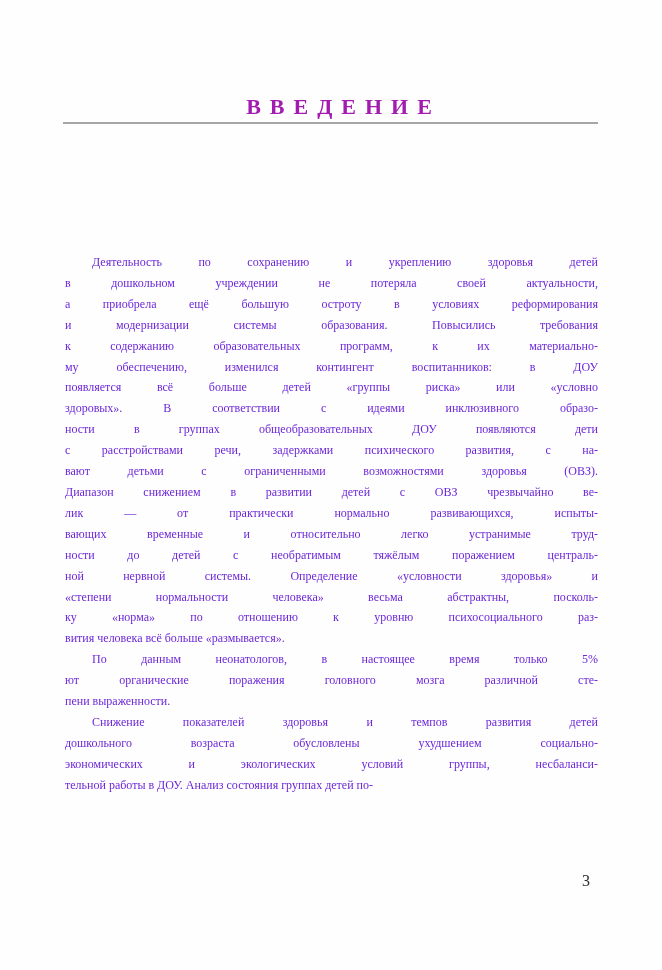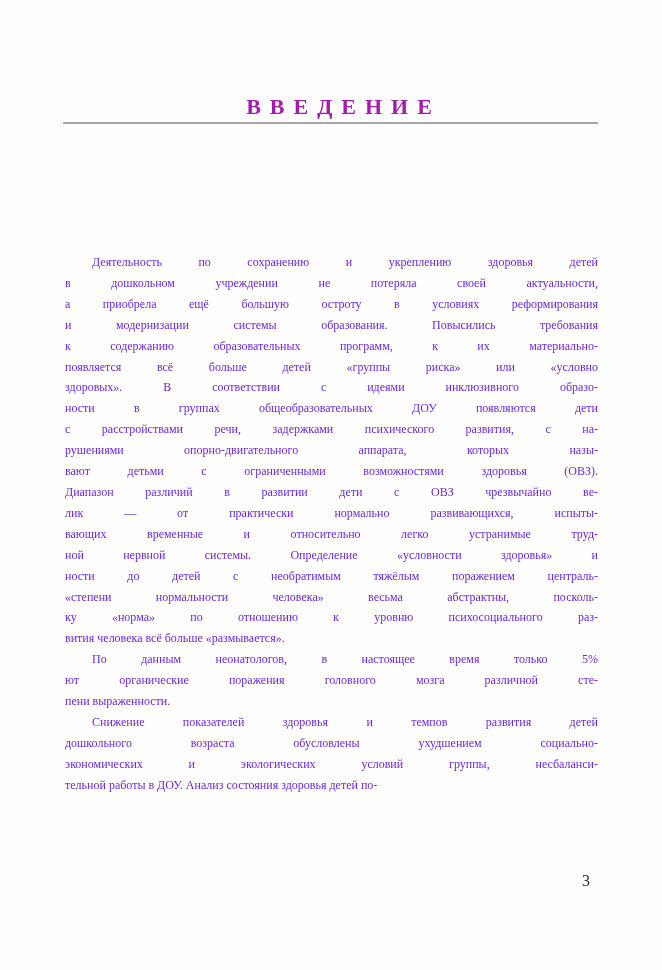--- a/index.html
+++ b/index.html
@@ -72,36 +72,36 @@
 
 <div class="page">
   <h1 class="title">ВВЕДЕНИЕ</h1>
   <div class="rule"></div>
   <div class="body-text">
       <div class="line first">Деятельность по сохранению и укреплению здоровья детей</div>
       <div class="line">в дошкольном учреждении не потеряла своей актуальности,</div>
       <div class="line">а приобрела ещё большую остроту в условиях реформирования</div>
       <div class="line">и модернизации системы образования. Повысились требования</div>
       <div class="line">к содержанию образовательных программ, к их материально-</div>
+      <div class="line">му обеспечению, изменился контингент воспитанников: в ДОУ</div>
       <div class="line">появляется всё больше детей «группы риска» или «условно</div>
       <div class="line">здоровых». В соответствии с идеями инклюзивного образо-</div>
       <div class="line">ности в группах общеобразовательных ДОУ появляются дети</div>
       <div class="line">с расстройствами речи, задержками психического развития, с на-</div>
-      <div class="line">рушениями опорно-двигательного аппарата, которых назы-</div>
       <div class="line">вают детьми с ограниченными возможностями здоровья (ОВЗ).</div>
-      <div class="line">Диапазон различий в развитии дети с ОВЗ чрезвычайно ве-</div>
+      <div class="line">Диапазон снижением в развитии детей с ОВЗ чрезвычайно ве-</div>
       <div class="line">лик — от практически нормально развивающихся, испыты-</div>
       <div class="line">вающих временные и относительно легко устранимые труд-</div>
+      <div class="line">ности до детей с необратимым тяжёлым поражением централь-</div>
       <div class="line">ной нервной системы. Определение «условности здоровья» и</div>
-      <div class="line">ности до детей с необратимым тяжёлым поражением централь-</div>
       <div class="line">«степени нормальности человека» весьма абстрактны, посколь-</div>
       <div class="line">ку «норма» по отношению к уровню психосоциального раз-</div>
       <div class="line last">вития человека всё больше «размывается».</div>
       <div class="line first">По данным неонатологов, в настоящее время только 5%</div>
       <div class="line">ют органические поражения головного мозга различной сте-</div>
       <div class="line last">пени выраженности.</div>
       <div class="line first">Снижение показателей здоровья и темпов развития детей</div>
       <div class="line">дошкольного возраста обусловлены ухудшением социально-</div>
       <div class="line">экономических и экологических условий группы, несбаланси-</div>
-      <div class="line last">тельной работы в ДОУ. Анализ состояния здоровья детей по-</div>
+      <div class="line last">тельной работы в ДОУ. Анализ состояния группах детей по-</div>
     </div>
   <div class="page-number">3</div>
 </div>
 
 </body></html>

